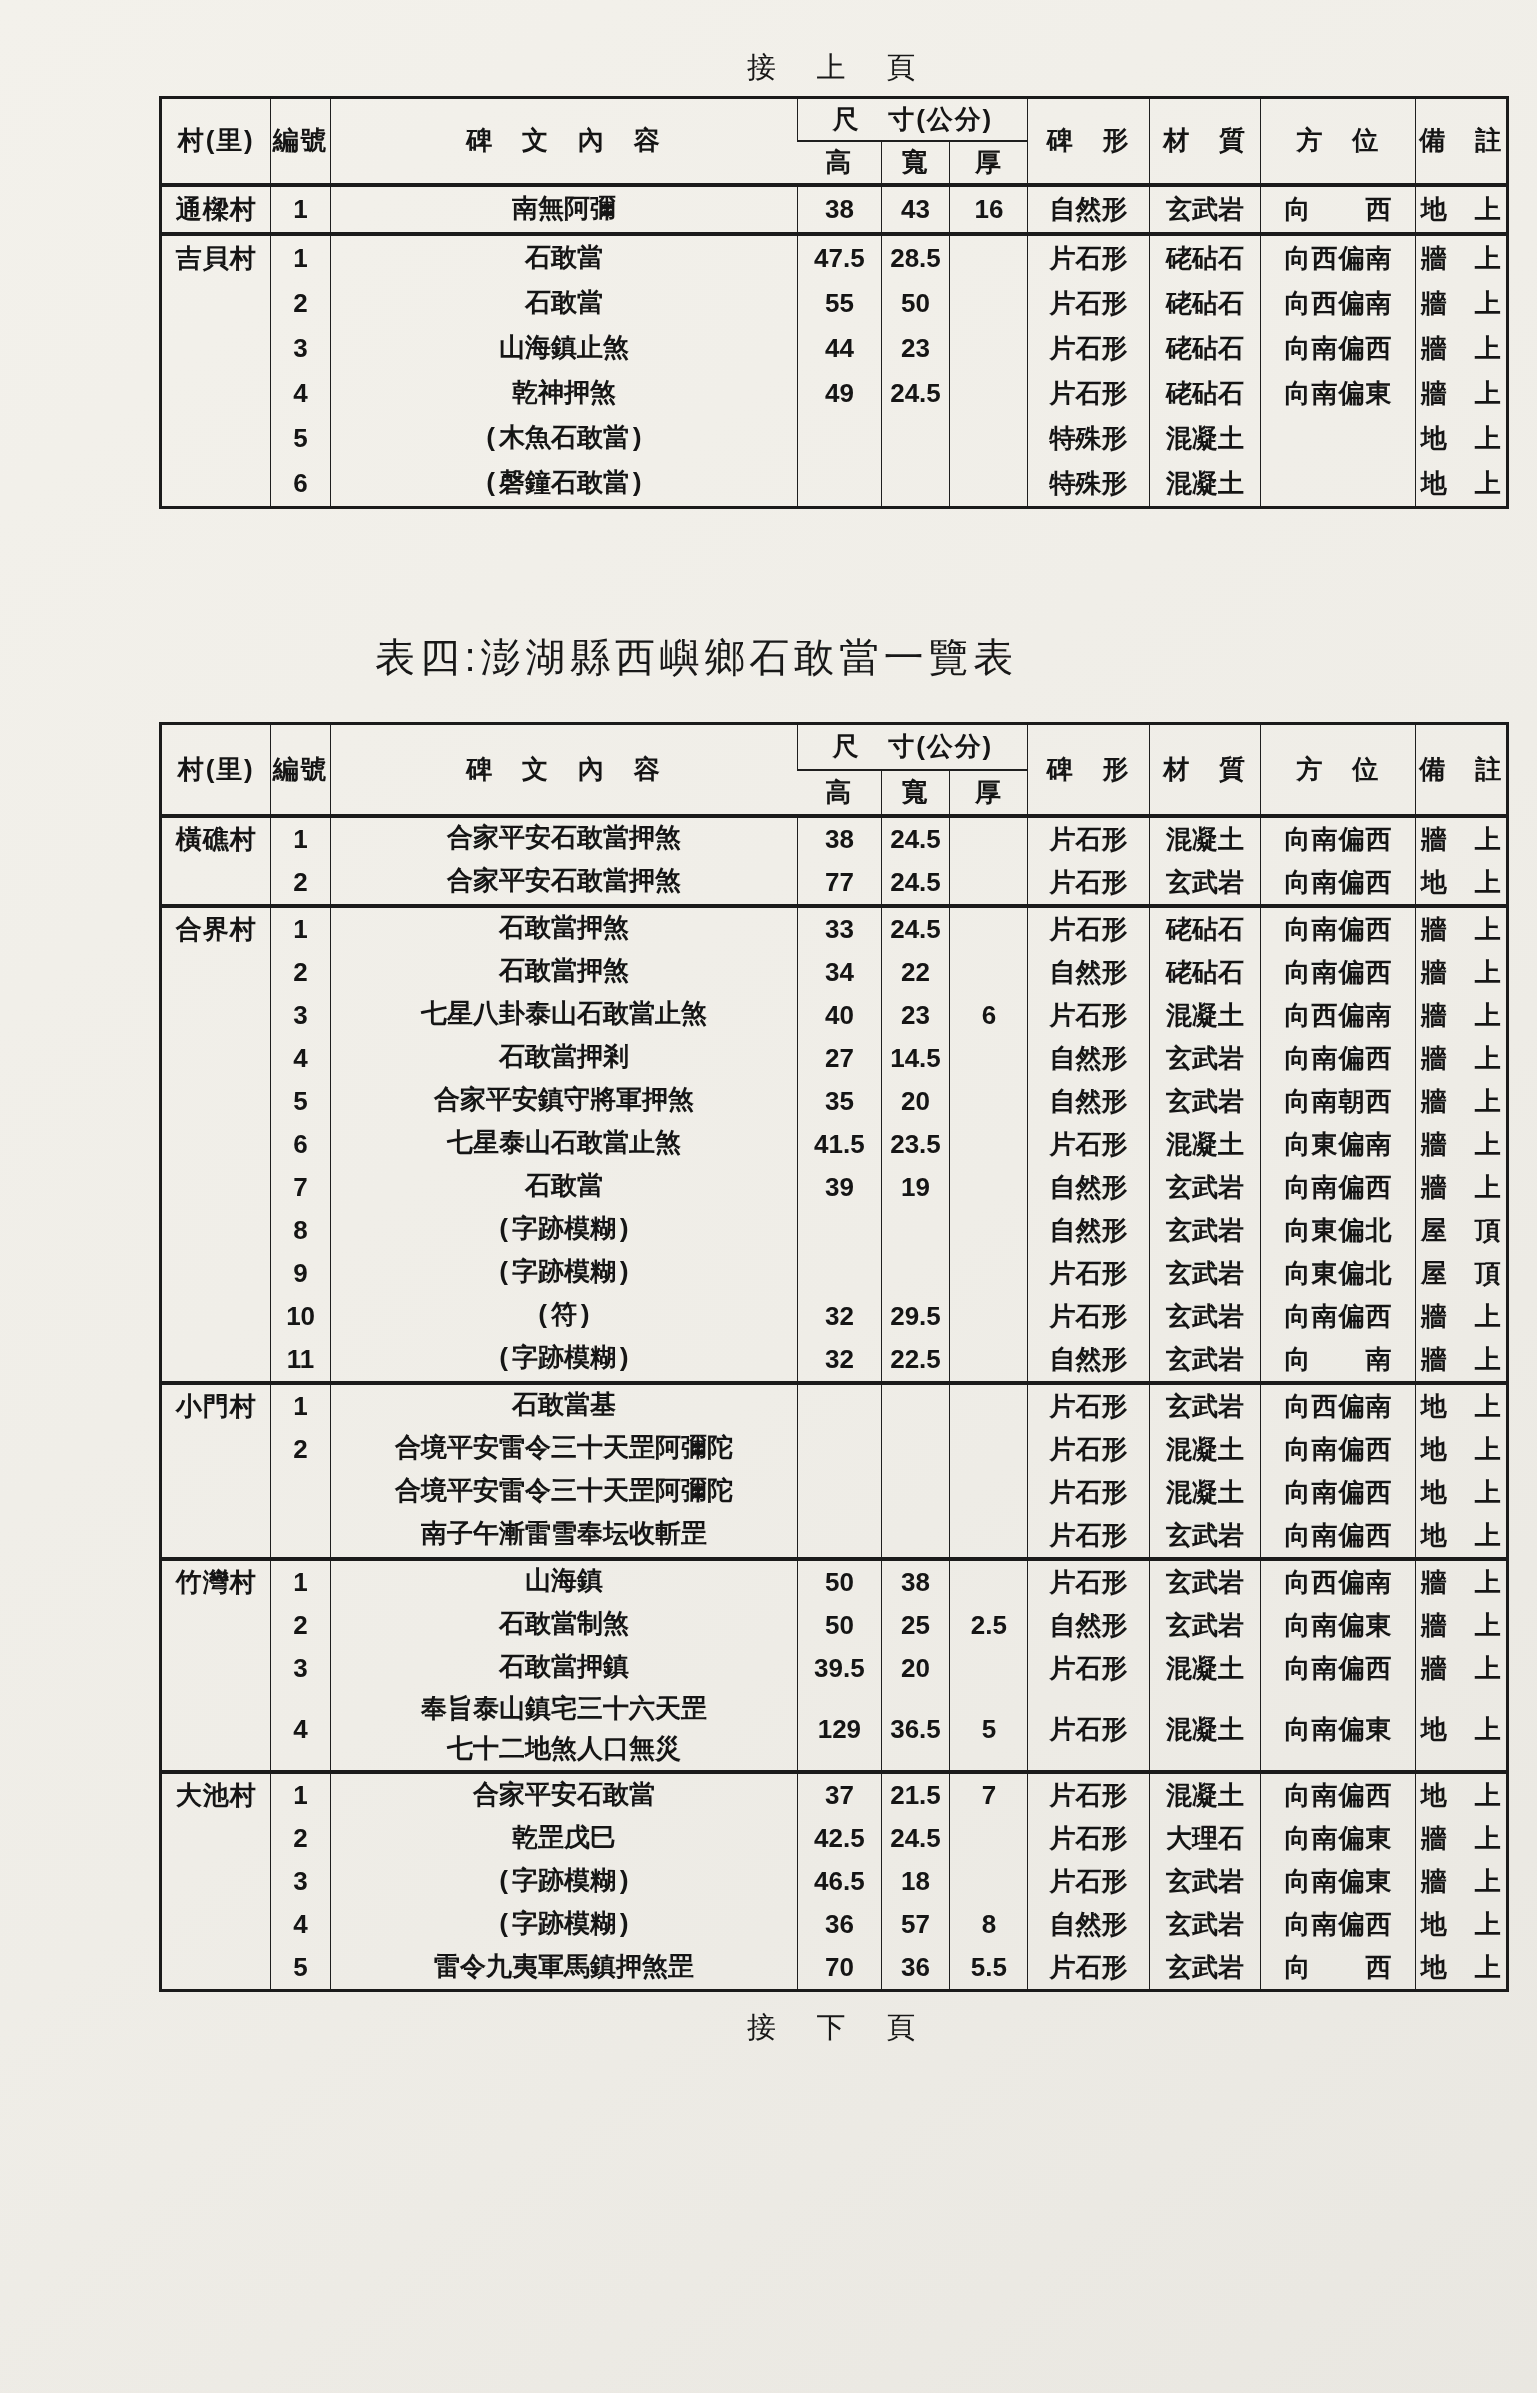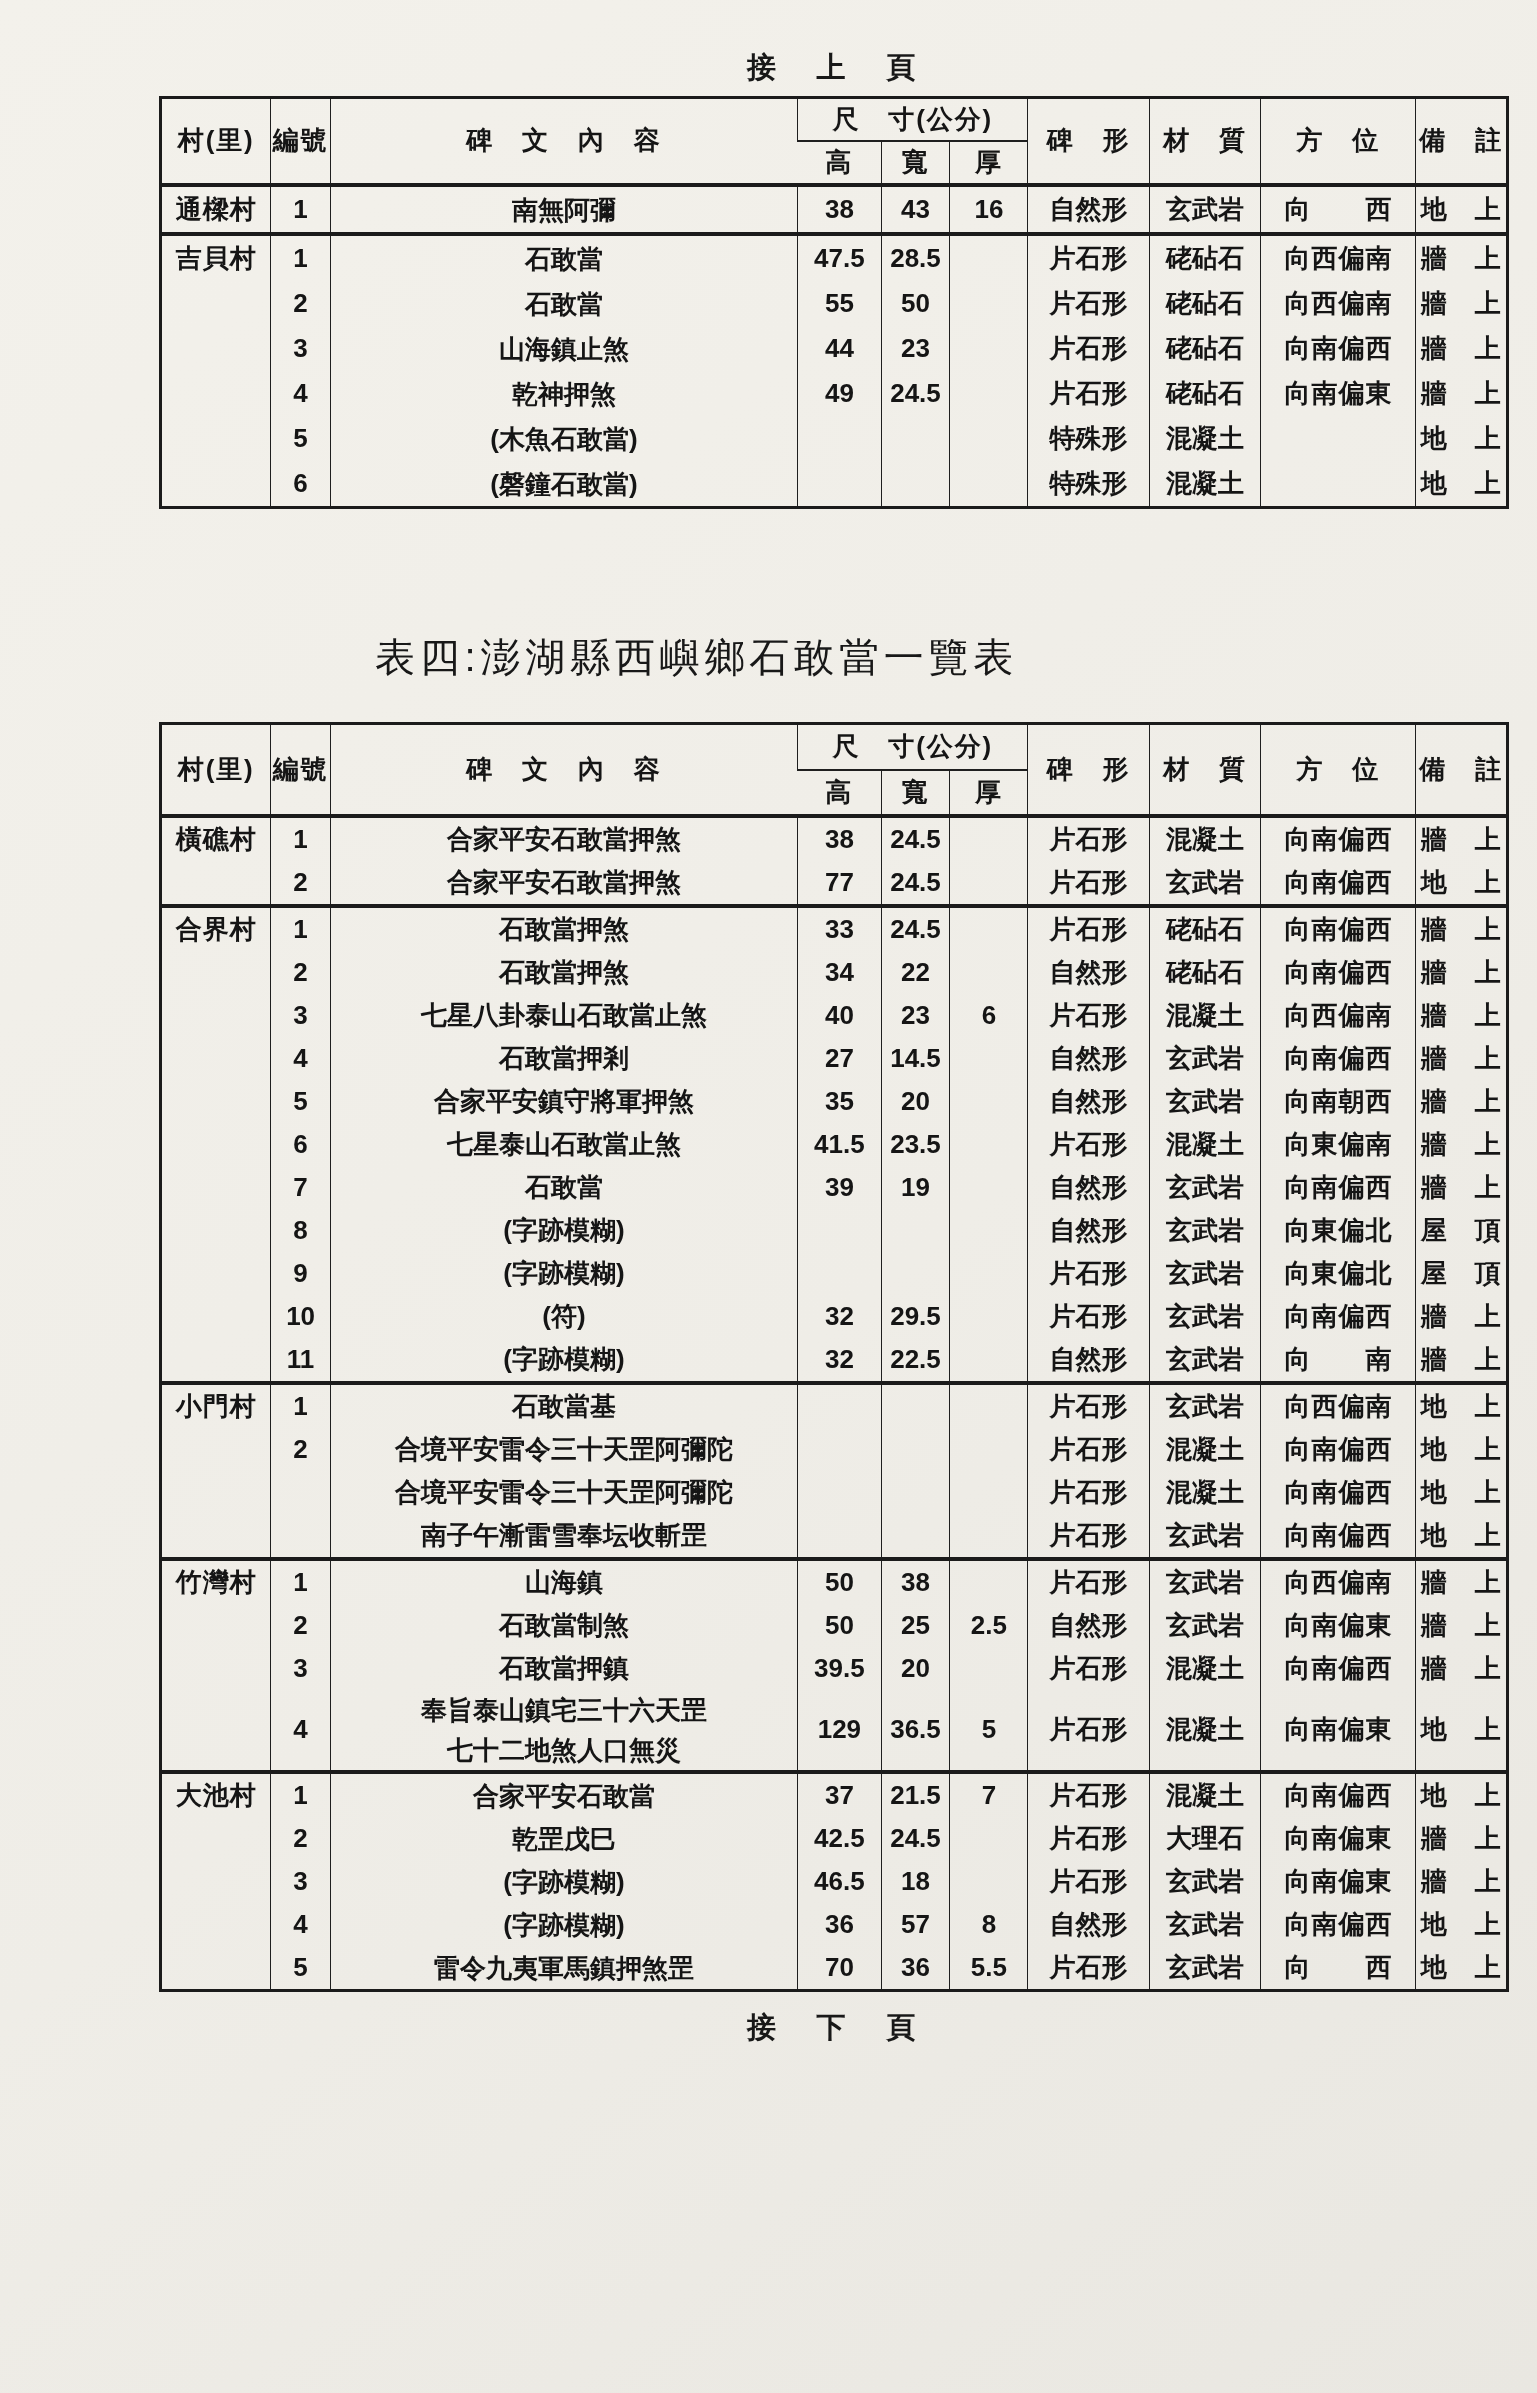--- a/index.html
+++ b/index.html
@@ -14,21 +14,21 @@
   .page-header{
     margin:152px 13.4px 0 134px;
     padding-bottom:15.4px;
     border-bottom:4.8px solid #1b1b1b;
     display:flex; align-items:baseline; gap:48px;
     font-size:30px; font-weight:700; letter-spacing:2.9px;
   }
   
   .cont-note{
     width:1350px; margin:48px 0 7.7px 159px;
-    text-align:center; font-size:29px; font-weight:700; letter-spacing:5.8px;
+    text-align:center; font-size:29px; font-weight:400; letter-spacing:5.8px;
   }
   .cont-note.bottom{margin-top:15.4px;text-align:center;}
   
   table.t{
     margin-left:159px; width:1350px;
     border-collapse:collapse; table-layout:fixed;
     border:3.8px solid #1b1b1b;
   }
   table.t th, table.t td{
     border-left:1.9px solid #1f1f1f;
@@ -40,21 +40,21 @@
   table.t thead{border-bottom:2.9px solid #1b1b1b;}
   table.t thead th{letter-spacing:1.9px;}
   table.t th.th-size{border-bottom:2.9px solid #1f1f1f;}
   .t1 thead tr{height:44px;}
   .t2 thead tr{height:46px;}
   .t1 tbody td{height:45px;}
   .t2 tbody td{height:43px;}
   tbody tr.group-start td{border-top:4.8px solid #1b1b1b;}
   td.c-content{
     text-align:left; padding-left:13.4px;
-    white-space:pre-line; line-height:1.55;
+    white-space:pre-line; line-height:1.55;font-family:Liberation Mono, monospace;
   }
   td.c-direction{text-align:left; padding-left:15.4px; letter-spacing:1px;}
   td.c-village{letter-spacing:1px;}
   td.c-note{letter-spacing:1px;}
   
   .total-note{
     width:1350px; margin:9.6px 0 0 159px;
     text-align:right; font-size:26px; font-weight:700; letter-spacing:1px;
   }
   

